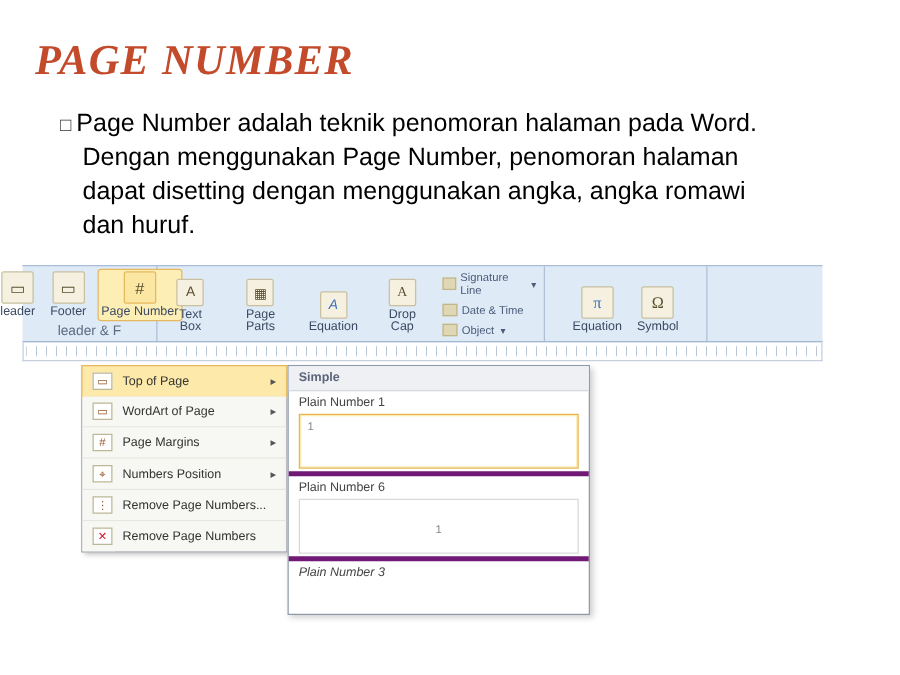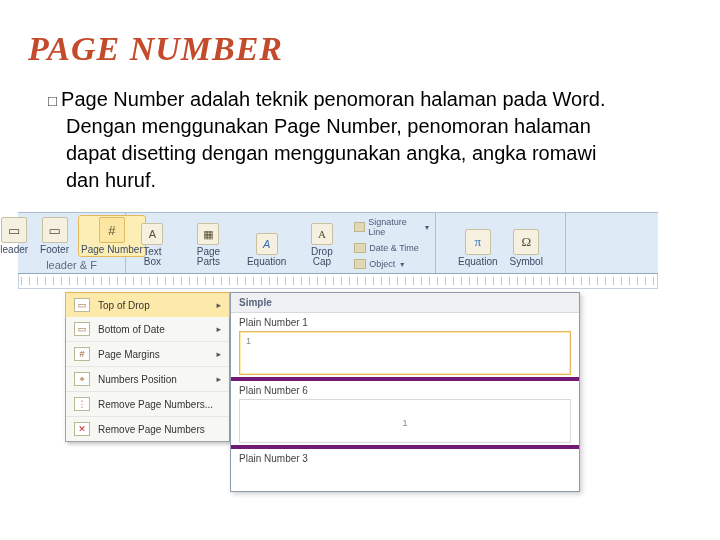--- a/index.html
+++ b/index.html
@@ -84,21 +84,21 @@
   .menu-icon {
     width:16px; height:14px; background:#fff; border:1px solid #bcb794;
     display:flex; align-items:center; justify-content:center; font-size:9px; color:#9a5a2a;
   }
   .menu-item .tri { margin-left:auto; font-size:9px; color:#555;}
   .menu-left-strip { position:absolute; left:0; top:0; bottom:0; width:26px; background:#eeeee6; border-right:1px solid #e0e0d6;}
   .menu-items { position:relative;}
   
   .submenu {
     position:absolute; left:230px; top:292px;
-    width:350px; height:200px;
+    width:242px; height:200px;
     background:#fff; border:1px solid #8f9aab;
     box-shadow:2px 2px 5px rgba(0,0,0,.2);
     font-size:10px; color:#333;
   }
   .sub-head {
     background:#eef0f3; color:#5a657a; font-weight:bold;
     padding:4px 8px; border-bottom:1px solid #d5d9e0;
   }
   .sub-item {
     padding:4px 8px 2px 8px; border-bottom:4px solid #701a75;
@@ -204,26 +204,26 @@
     </div>
     <div class="ruler-strip"></div>
   </div>
 </div>
 
 <div class="menu">
   <div class="menu-left-strip"></div>
   <div class="menu-items">
     <div class="menu-item hi">
       <div class="menu-icon">▭</div>
-      <span>Top of Drop</span>
+      <span>Top of Page</span>
         <span class="tri">▸</span>
     </div>
     <div class="menu-item">
       <div class="menu-icon">▭</div>
-      <span>Bottom of Date</span>
+      <span>WordArt of Page</span>
         <span class="tri">▸</span>
     </div>
     <div class="menu-item">
       <div class="menu-icon">#</div>
       <span>Page Margins</span>
         <span class="tri">▸</span>
     </div>
     <div class="menu-item">
       <div class="menu-icon">⌖</div>
       <span>Numbers Position</span>
@@ -247,16 +247,16 @@
     <div class="preview hl">
         <span class="pnum-left">1</span>
       </div>
   </div>
   <div class="sub-item">
     <div class="name">Plain Number 6</div>
     <div class="preview">
         <span class="pnum-center">1</span>
       </div>
   </div>
-  <div class="sub-item" style="border-bottom:none;">
+  <div class="sub-item" style="border-bottom:none;font-style:italic;">
     <div class="name">Plain Number 3</div>
   </div>
 </div>
 
 </body></html>

